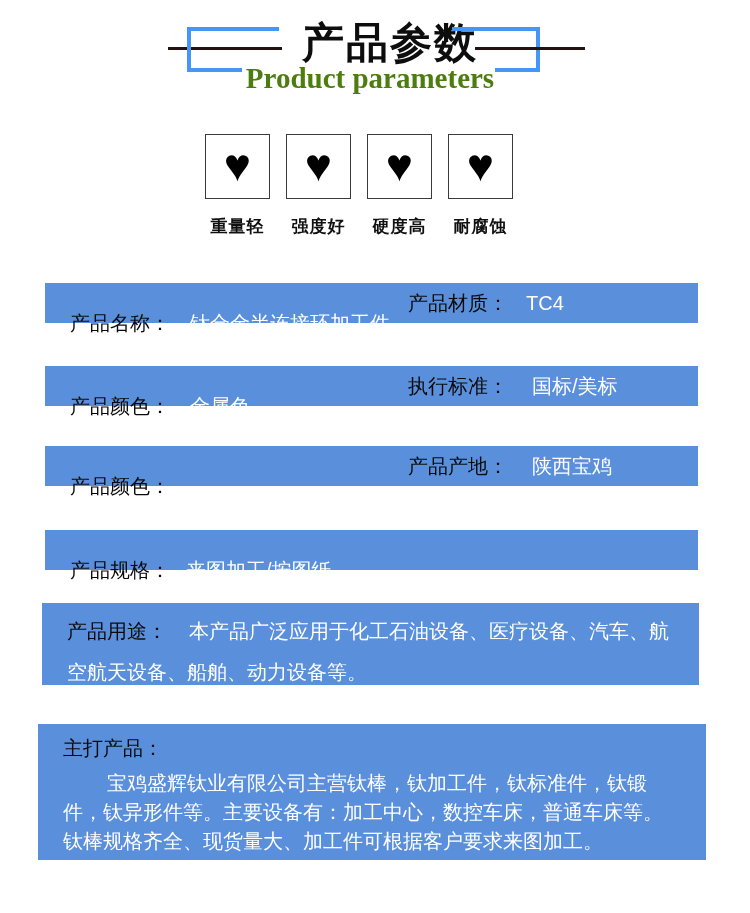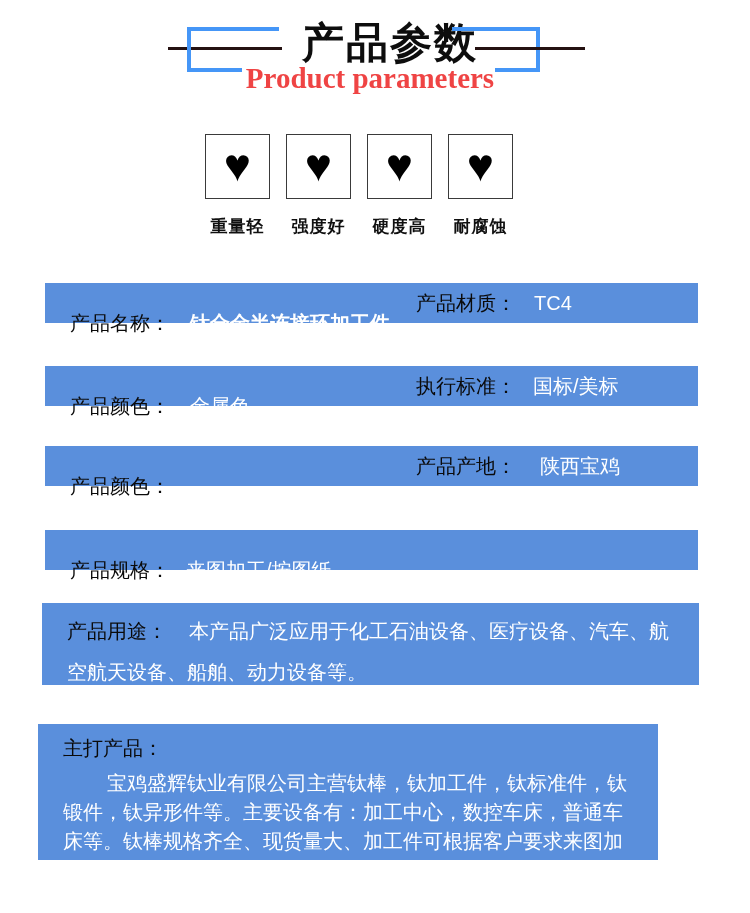--- a/index.html
+++ b/index.html
@@ -15,21 +15,21 @@
   .header{position:absolute;top:0;left:0;width:750px;height:115px;}
   .page-title{
     position:absolute;top:20px;left:15px;width:750px;margin:0;
     text-align:center;font-size:42px;font-weight:bold;color:#0d0d0d;
     letter-spacing:2px;line-height:46px;
   }
   .page-subtitle{
     position:absolute;top:62px;left:0;width:740px;
     text-align:center;
     font-family:"Liberation Serif", serif;
-    font-size:29px;font-weight:bold;color:#ef4444;line-height:32px;
+    font-size:29px;font-weight:bold;color:#4d7c0f;line-height:32px;
   }
   .bracket{position:absolute;top:27px;height:37px;}
   .bracket-left{left:187px;width:88px;border-top:4px solid #4596f7;border-left:4px solid #4596f7;}
   .bracket-left::after{content:"";position:absolute;left:-4px;bottom:-4px;width:55px;height:4px;background:#4596f7;}
   .bracket-right{left:452px;width:84px;border-top:4px solid #4596f7;border-right:4px solid #4596f7;}
   .bracket-right::after{content:"";position:absolute;right:-4px;bottom:-4px;width:45px;height:4px;background:#4596f7;}
   .dline{position:absolute;top:47px;height:3px;background:#241111;}
   .dline-left{left:168px;width:114px;}
   .dline-right{left:475px;width:110px;}
 
@@ -45,37 +45,37 @@
     margin-top:16px;font-size:17px;font-weight:bold;color:#101010;
     white-space:nowrap;letter-spacing:1px;
   }
 
   
   .bar{
     position:absolute;left:45px;width:653px;height:40px;
     background:#5a8fdc;display:flex;align-items:center;font-size:20px;
   }
   .bar .col1{margin-left:25px;display:flex;margin-top:40px;}
-  .bar .col2{position:absolute;left:371px;display:flex;align-items:center;}
+  .bar .col2{position:absolute;left:363px;display:flex;align-items:center;}
   .lbl{color:#0a0a0a;}
   .val{color:#ffffff;}
-  .bar1{top:283px;} .bar1 .v1{margin-left:20px;font-weight:bold;} .bar1 .v2{margin-left:18px;}
-  .bar2{top:366px;} .bar2 .v1{margin-left:20px;} .bar2 .v2{margin-left:17px;text-align:center;}
+  .bar1{top:283px;} .bar1 .v1{margin-left:20px;} .bar1 .v2{margin-left:18px;}
+  .bar2{top:366px;} .bar2 .v1{margin-left:20px;} .bar2 .v2{margin-left:24px;text-align:center;}
   .bar3{top:446px;} .bar3 .v1{margin-left:6px;}  .bar3 .v2{margin-left:24px;}
   .bar4{top:530px;} .bar4 .v1{margin-left:16px;}
 
   .bar-usage{
     position:absolute;left:42px;top:603px;width:657px;height:82px;
     background:#5a8fdc;font-size:20px;
   }
   .bar-usage p{margin:0;padding:8px 25px;line-height:41px;color:#ffffff;}
   .bar-usage .lbl{margin-right:22px;}
 
   .bar-main{
-    position:absolute;left:38px;top:724px;width:620px;height:136px;
+    position:absolute;left:38px;top:724px;width:668px;height:136px;
     background:#5a8fdc;font-size:20px;
   }
   .bar-main .main-label{padding:11px 25px 0;line-height:27px;color:#0a0a0a;}
   .bar-main .main-text{
     margin:7px 25px 0;line-height:29px;color:#ffffff;text-indent:2.2em;
   }
 </style>
 </head>
 <body>
 

